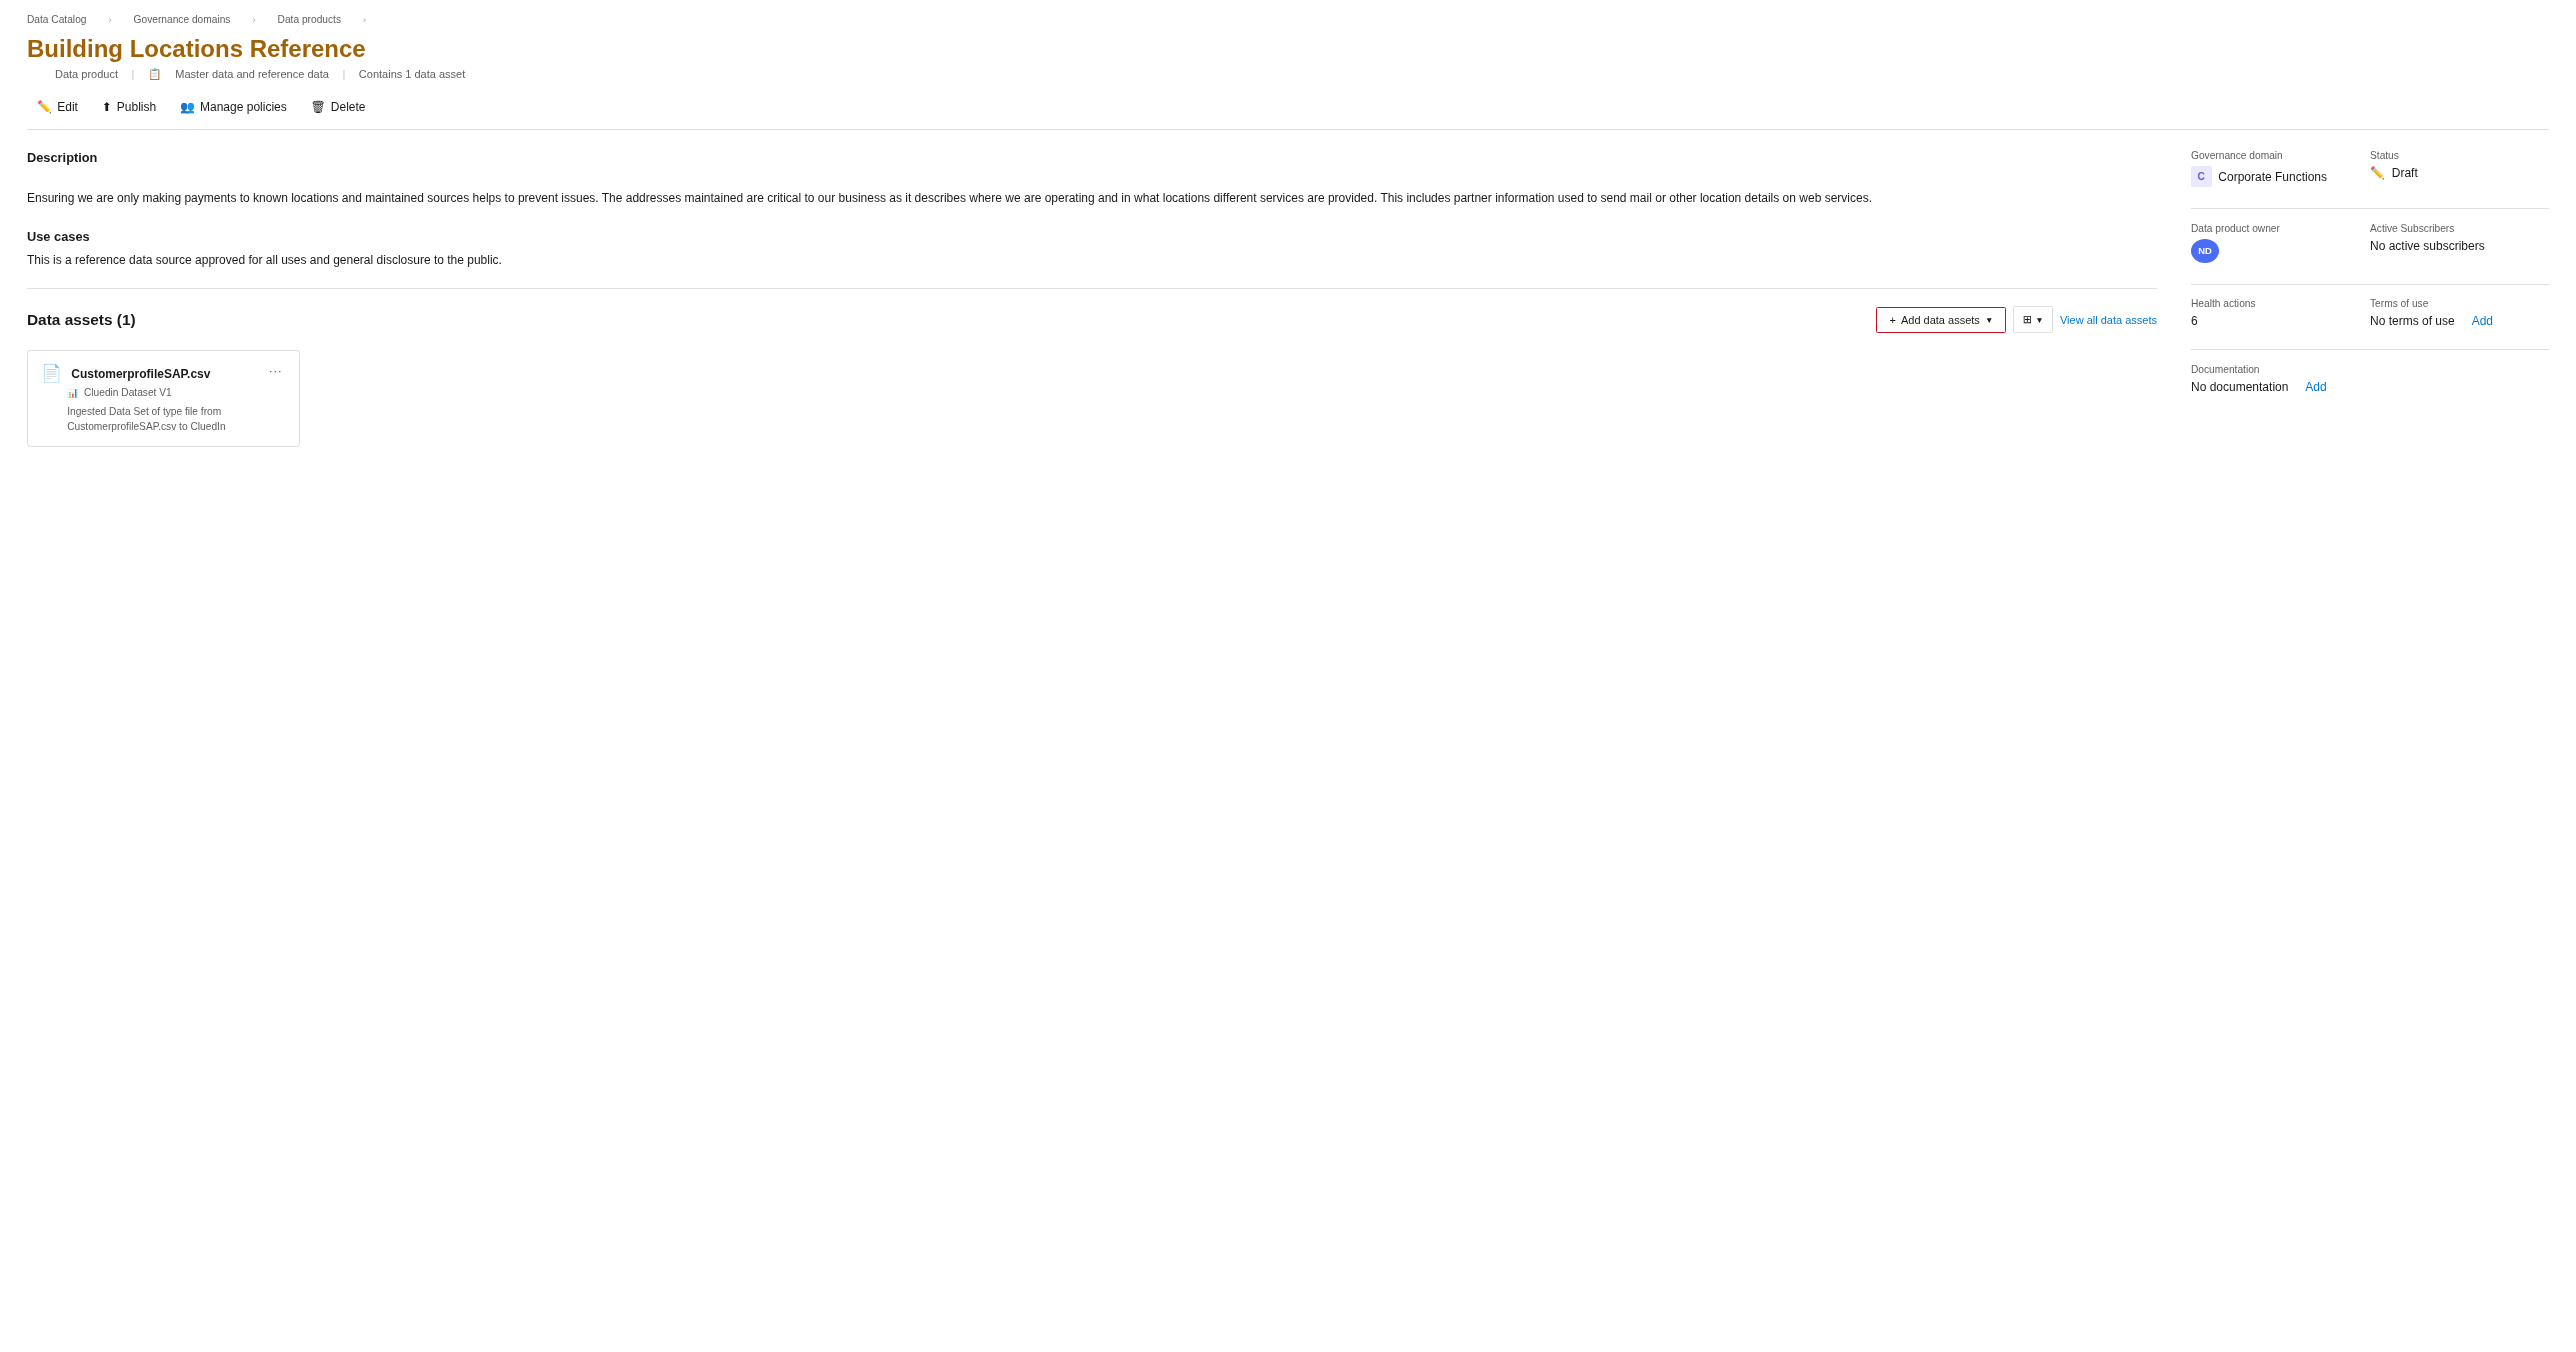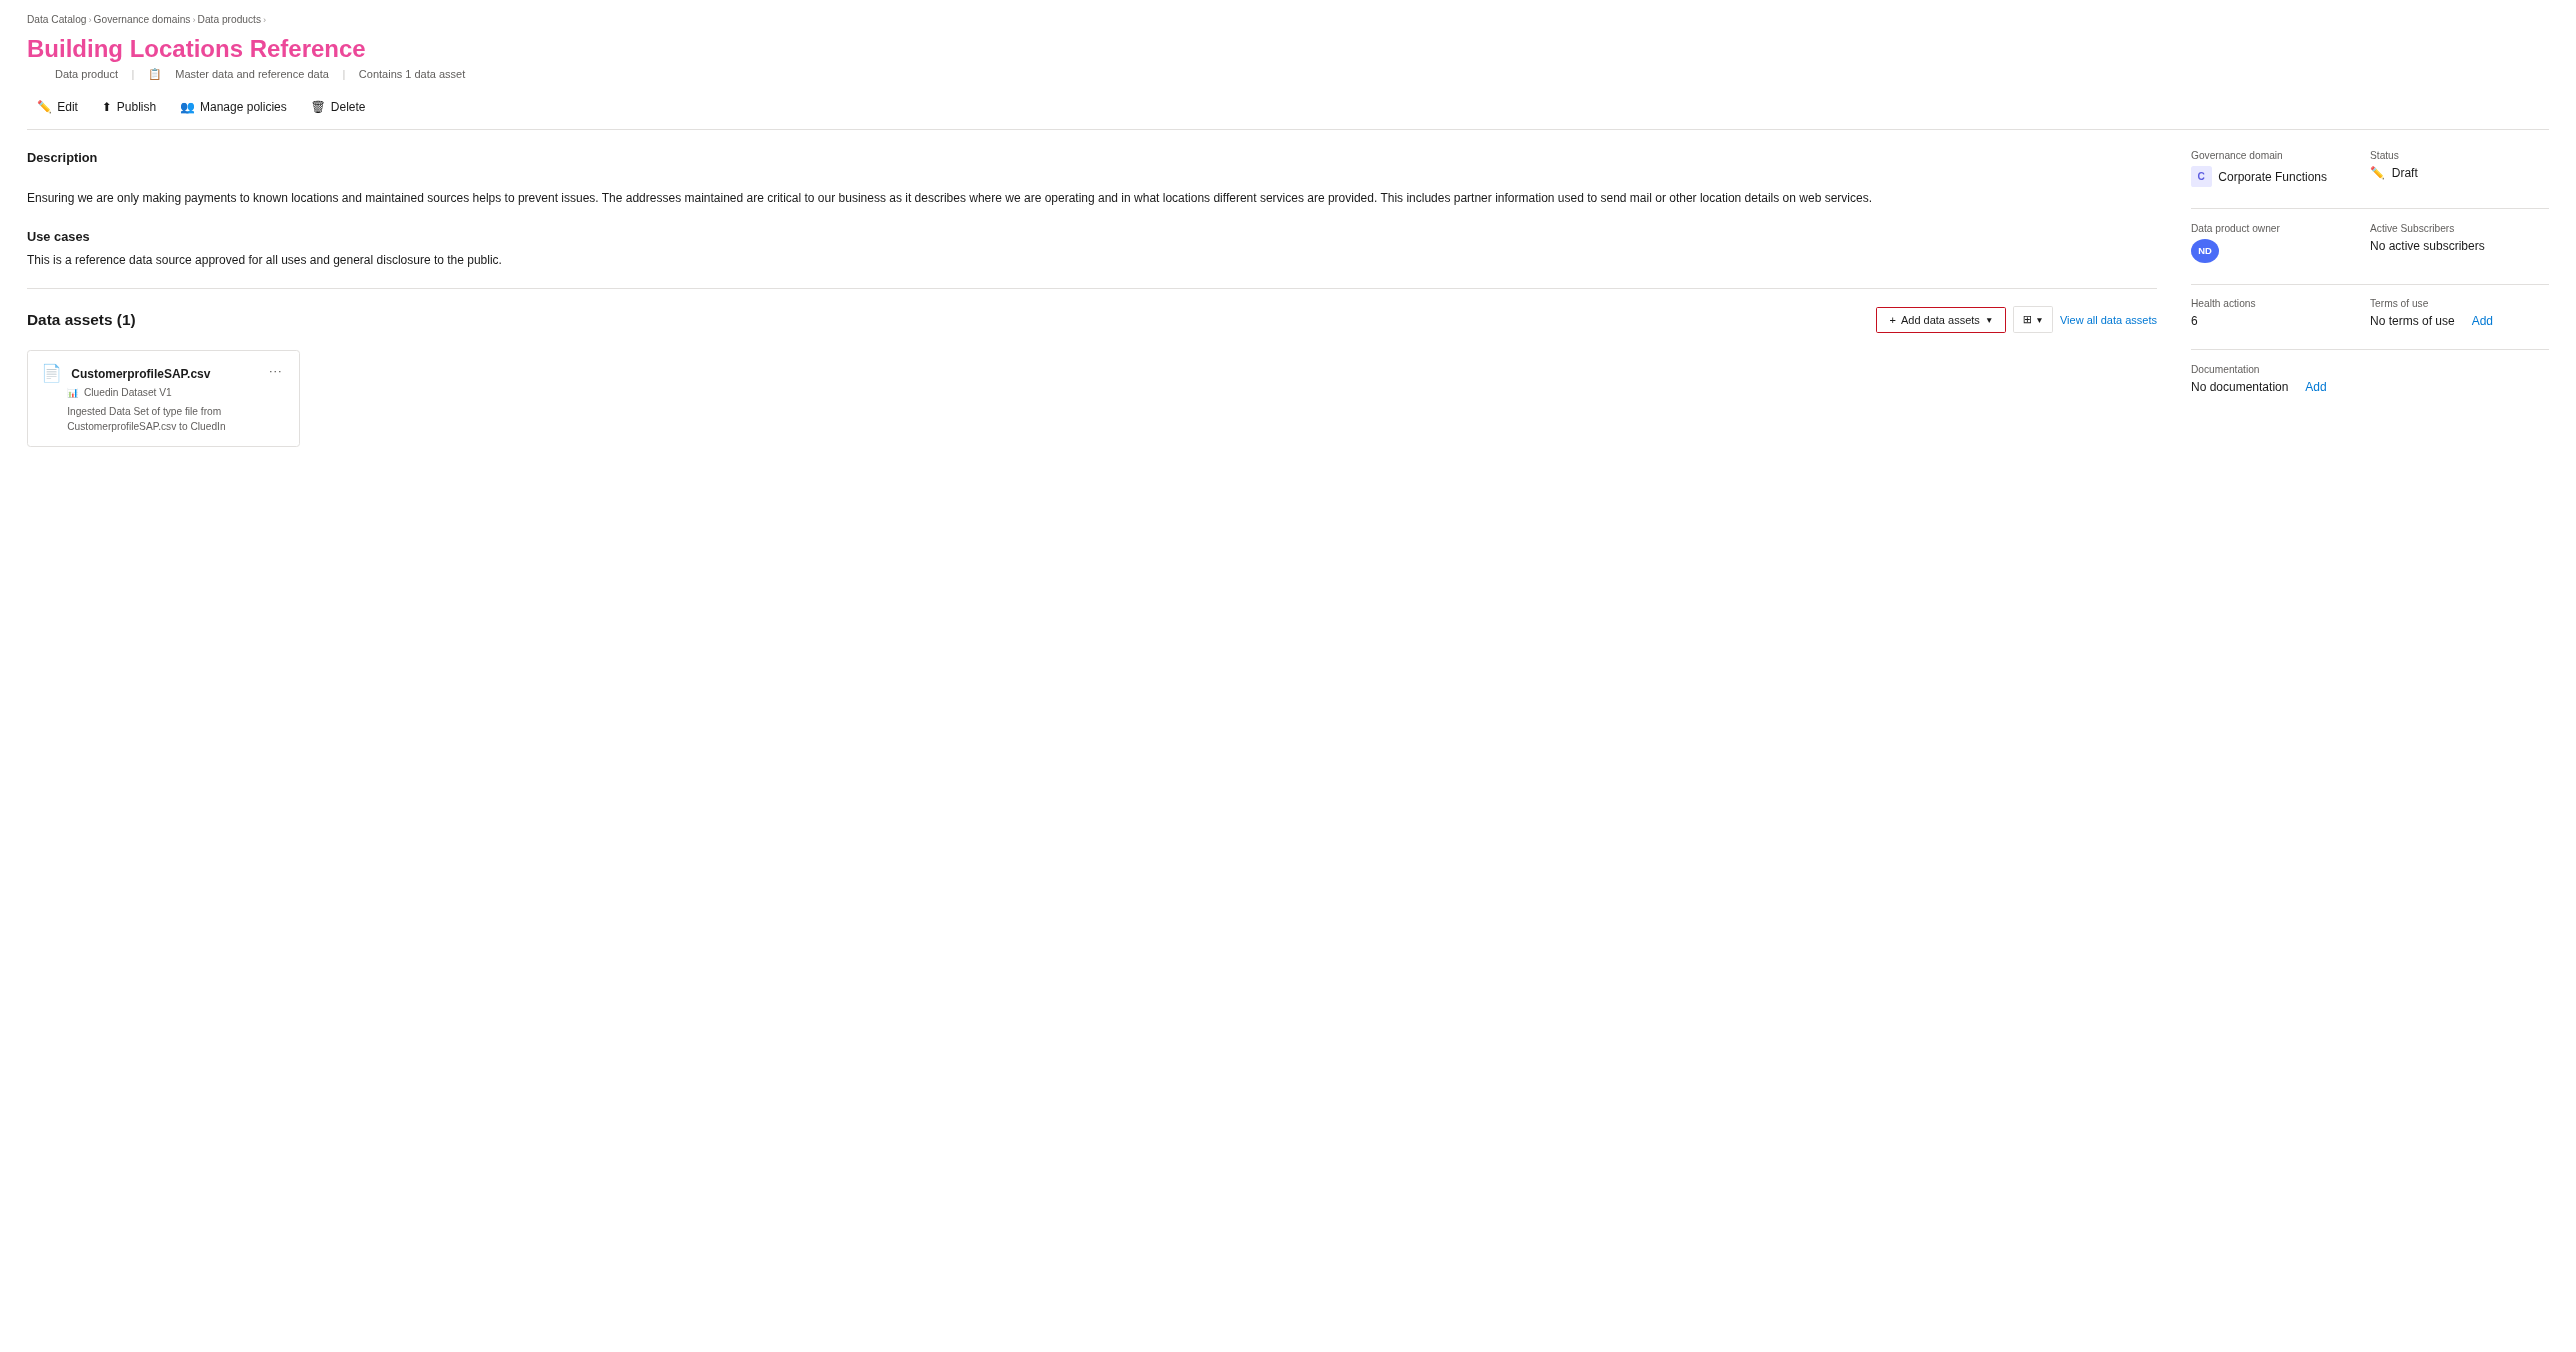--- a/index.html
+++ b/index.html
@@ -11,34 +11,34 @@
       min-height: 100vh;
     }
     .page-container {
       background: #fff;
       min-height: 100vh;
       padding: 13.6px 27px 27px 27px;
     }
     .breadcrumb {
       display: flex;
       align-items: center;
-      gap: 2px;
+      gap: 22px;
       font-size: 10.2px;
       color: #605e5c;
       margin-bottom: 10.2px;
     }
     .breadcrumb a {
       color: #605e5c;
       text-decoration: none;
     }
     .breadcrumb-sep { color: #a19f9d; font-size: 9.4px; }
     .page-title {
       font-size: 24px;
       font-weight: 600;
-      color: #ec4899;
+      color: #a16207;
       margin-bottom: 5.1px;
     }
     .page-subtitle {
       display: flex;
       align-items: center;
       gap: 13.6px;
       font-size: 11px;
       color: #605e5c;
       margin-bottom: 13.6px;
       padding-left: 28px;

